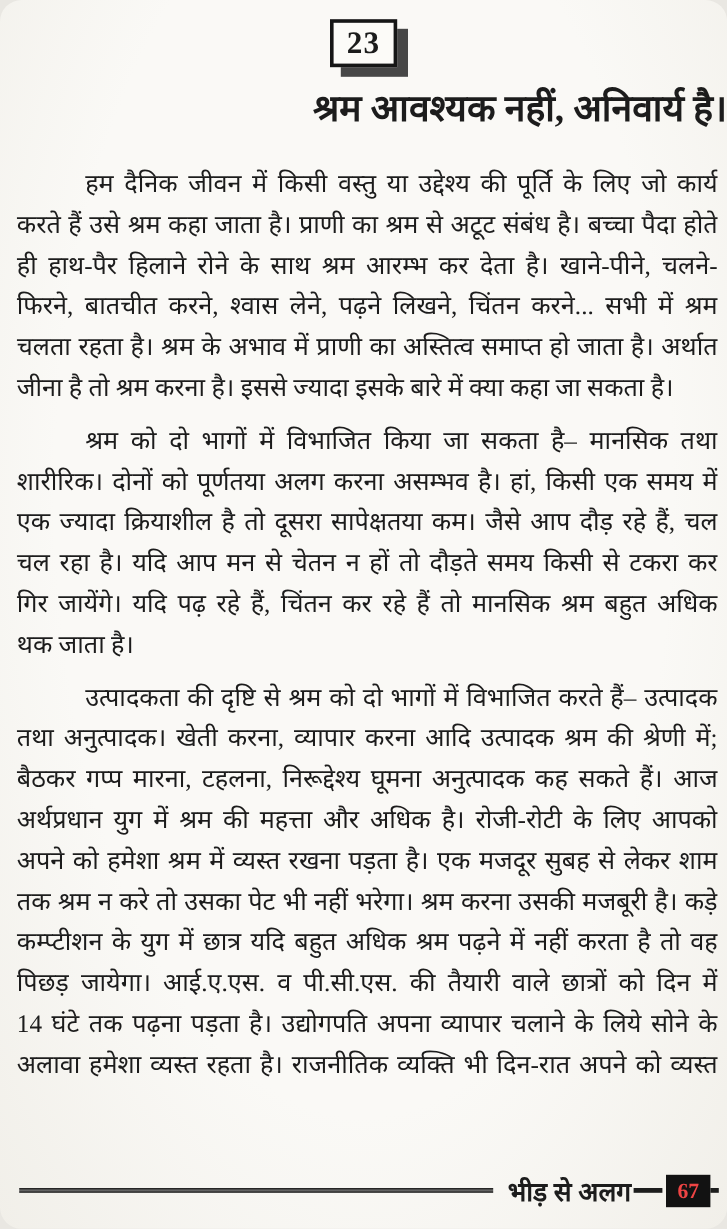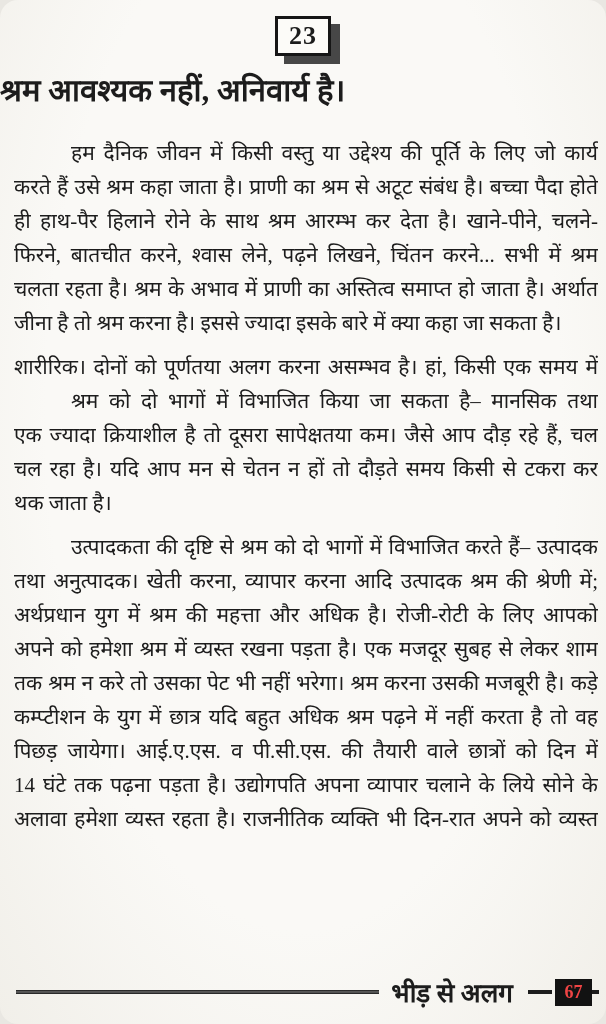--- a/index.html
+++ b/index.html
@@ -34,21 +34,21 @@
     width: 56px; height: 40px;
     box-sizing: border-box;
     background: #fcfbf8;
     border: 3px solid #161616;
     display: flex; align-items: center; justify-content: center;
     font-size: 26px; font-weight: 700;
     letter-spacing: 1px;
   }
   .page-title {
     margin: 0 0 26px 0;
-    text-align: left;
+    text-align: right;
     font-size: 31px;
     line-height: 38px;
     font-weight: 700;
   }
   
   .content {
     padding: 0 8px 0 14px;
   }
   .para + .para { margin-top: 10px; }
   .line {
@@ -69,24 +69,24 @@
     height: 28px;
     display: flex; align-items: center;
   }
   .footer-rule {
     flex: 1 1 auto;
     height: 4px;
     background: linear-gradient(to bottom, #141414, #6a6a6a 48%, #141414);
     margin-right: 12px;
   }
   .footer-book-title {
-    font-size: 26px;
+    font-size: 22px;
     font-weight: 600;
     white-space: nowrap;
-    margin-right: 15px;
+    margin-right: 2px;
   }
   .footer-dash {
     width: 24px; height: 4px;
     background: #1d1d1d;
     margin-right: 3px;
   }
   .page-number-badge {
     width: 37px; height: 27px;
     background: #121212;
     color: #ef4444;
@@ -115,29 +115,31 @@
   <div class="content">
       <div class="para">
         <div class="line first">हम दैनिक जीवन में किसी वस्तु या उद्देश्य की पूर्ति के लिए जो कार्य</div>
         <div class="line">करते हैं उसे श्रम कहा जाता है। प्राणी का श्रम से अटूट संबंध है। बच्चा पैदा होते</div>
         <div class="line">ही हाथ-पैर हिलाने रोने के साथ श्रम आरम्भ कर देता है। खाने-पीने, चलने-</div>
         <div class="line">फिरने, बातचीत करने, श्वास लेने, पढ़ने लिखने, चिंतन करने... सभी में श्रम</div>
         <div class="line">चलता रहता है। श्रम के अभाव में प्राणी का अस्तित्व समाप्त हो जाता है। अर्थात</div>
         <div class="line last">जीना है तो श्रम करना है। इससे ज्यादा इसके बारे में क्या कहा जा सकता है।</div>
       </div>
       <div class="para">
+        <div class="line first">श्रम को दो भागों में विभाजित किया जा सकता है– मानसिक तथा</div>
         <div class="line">शारीरिक। दोनों को पूर्णतया अलग करना असम्भव है। हां, किसी एक समय में</div>
-        <div class="line first">श्रम को दो भागों में विभाजित किया जा सकता है– मानसिक तथा</div>
         <div class="line">एक ज्यादा क्रियाशील है तो दूसरा सापेक्षतया कम। जैसे आप दौड़ रहे हैं, चल</div>
         <div class="line">चल रहा है। यदि आप मन से चेतन न हों तो दौड़ते समय किसी से टकरा कर</div>
+        <div class="line">गिर जायेंगे। यदि पढ़ रहे हैं, चिंतन कर रहे हैं तो मानसिक श्रम बहुत अधिक</div>
         <div class="line last">थक जाता है।</div>
       </div>
       <div class="para continues">
         <div class="line first">उत्पादकता की दृष्टि से श्रम को दो भागों में विभाजित करते हैं– उत्पादक</div>
         <div class="line">तथा अनुत्पादक। खेती करना, व्यापार करना आदि उत्पादक श्रम की श्रेणी में;</div>
+        <div class="line">बैठकर गप्प मारना, टहलना, निरूद्देश्य घूमना अनुत्पादक कह सकते हैं। आज</div>
         <div class="line">अर्थप्रधान युग में श्रम की महत्ता और अधिक है। रोजी-रोटी के लिए आपको</div>
         <div class="line">अपने को हमेशा श्रम में व्यस्त रखना पड़ता है। एक मजदूर सुबह से लेकर शाम</div>
         <div class="line">तक श्रम न करे तो उसका पेट भी नहीं भरेगा। श्रम करना उसकी मजबूरी है। कड़े</div>
         <div class="line">कम्प्टीशन के युग में छात्र यदि बहुत अधिक श्रम पढ़ने में नहीं करता है तो वह</div>
         <div class="line">पिछड़ जायेगा। आई.ए.एस. व पी.सी.एस. की तैयारी वाले छात्रों को दिन में</div>
         <div class="line">14 घंटे तक पढ़ना पड़ता है। उद्योगपति अपना व्यापार चलाने के लिये सोने के</div>
         <div class="line last">अलावा हमेशा व्यस्त रहता है। राजनीतिक व्यक्ति भी दिन-रात अपने को व्यस्त</div>
       </div>
     </div>
 

